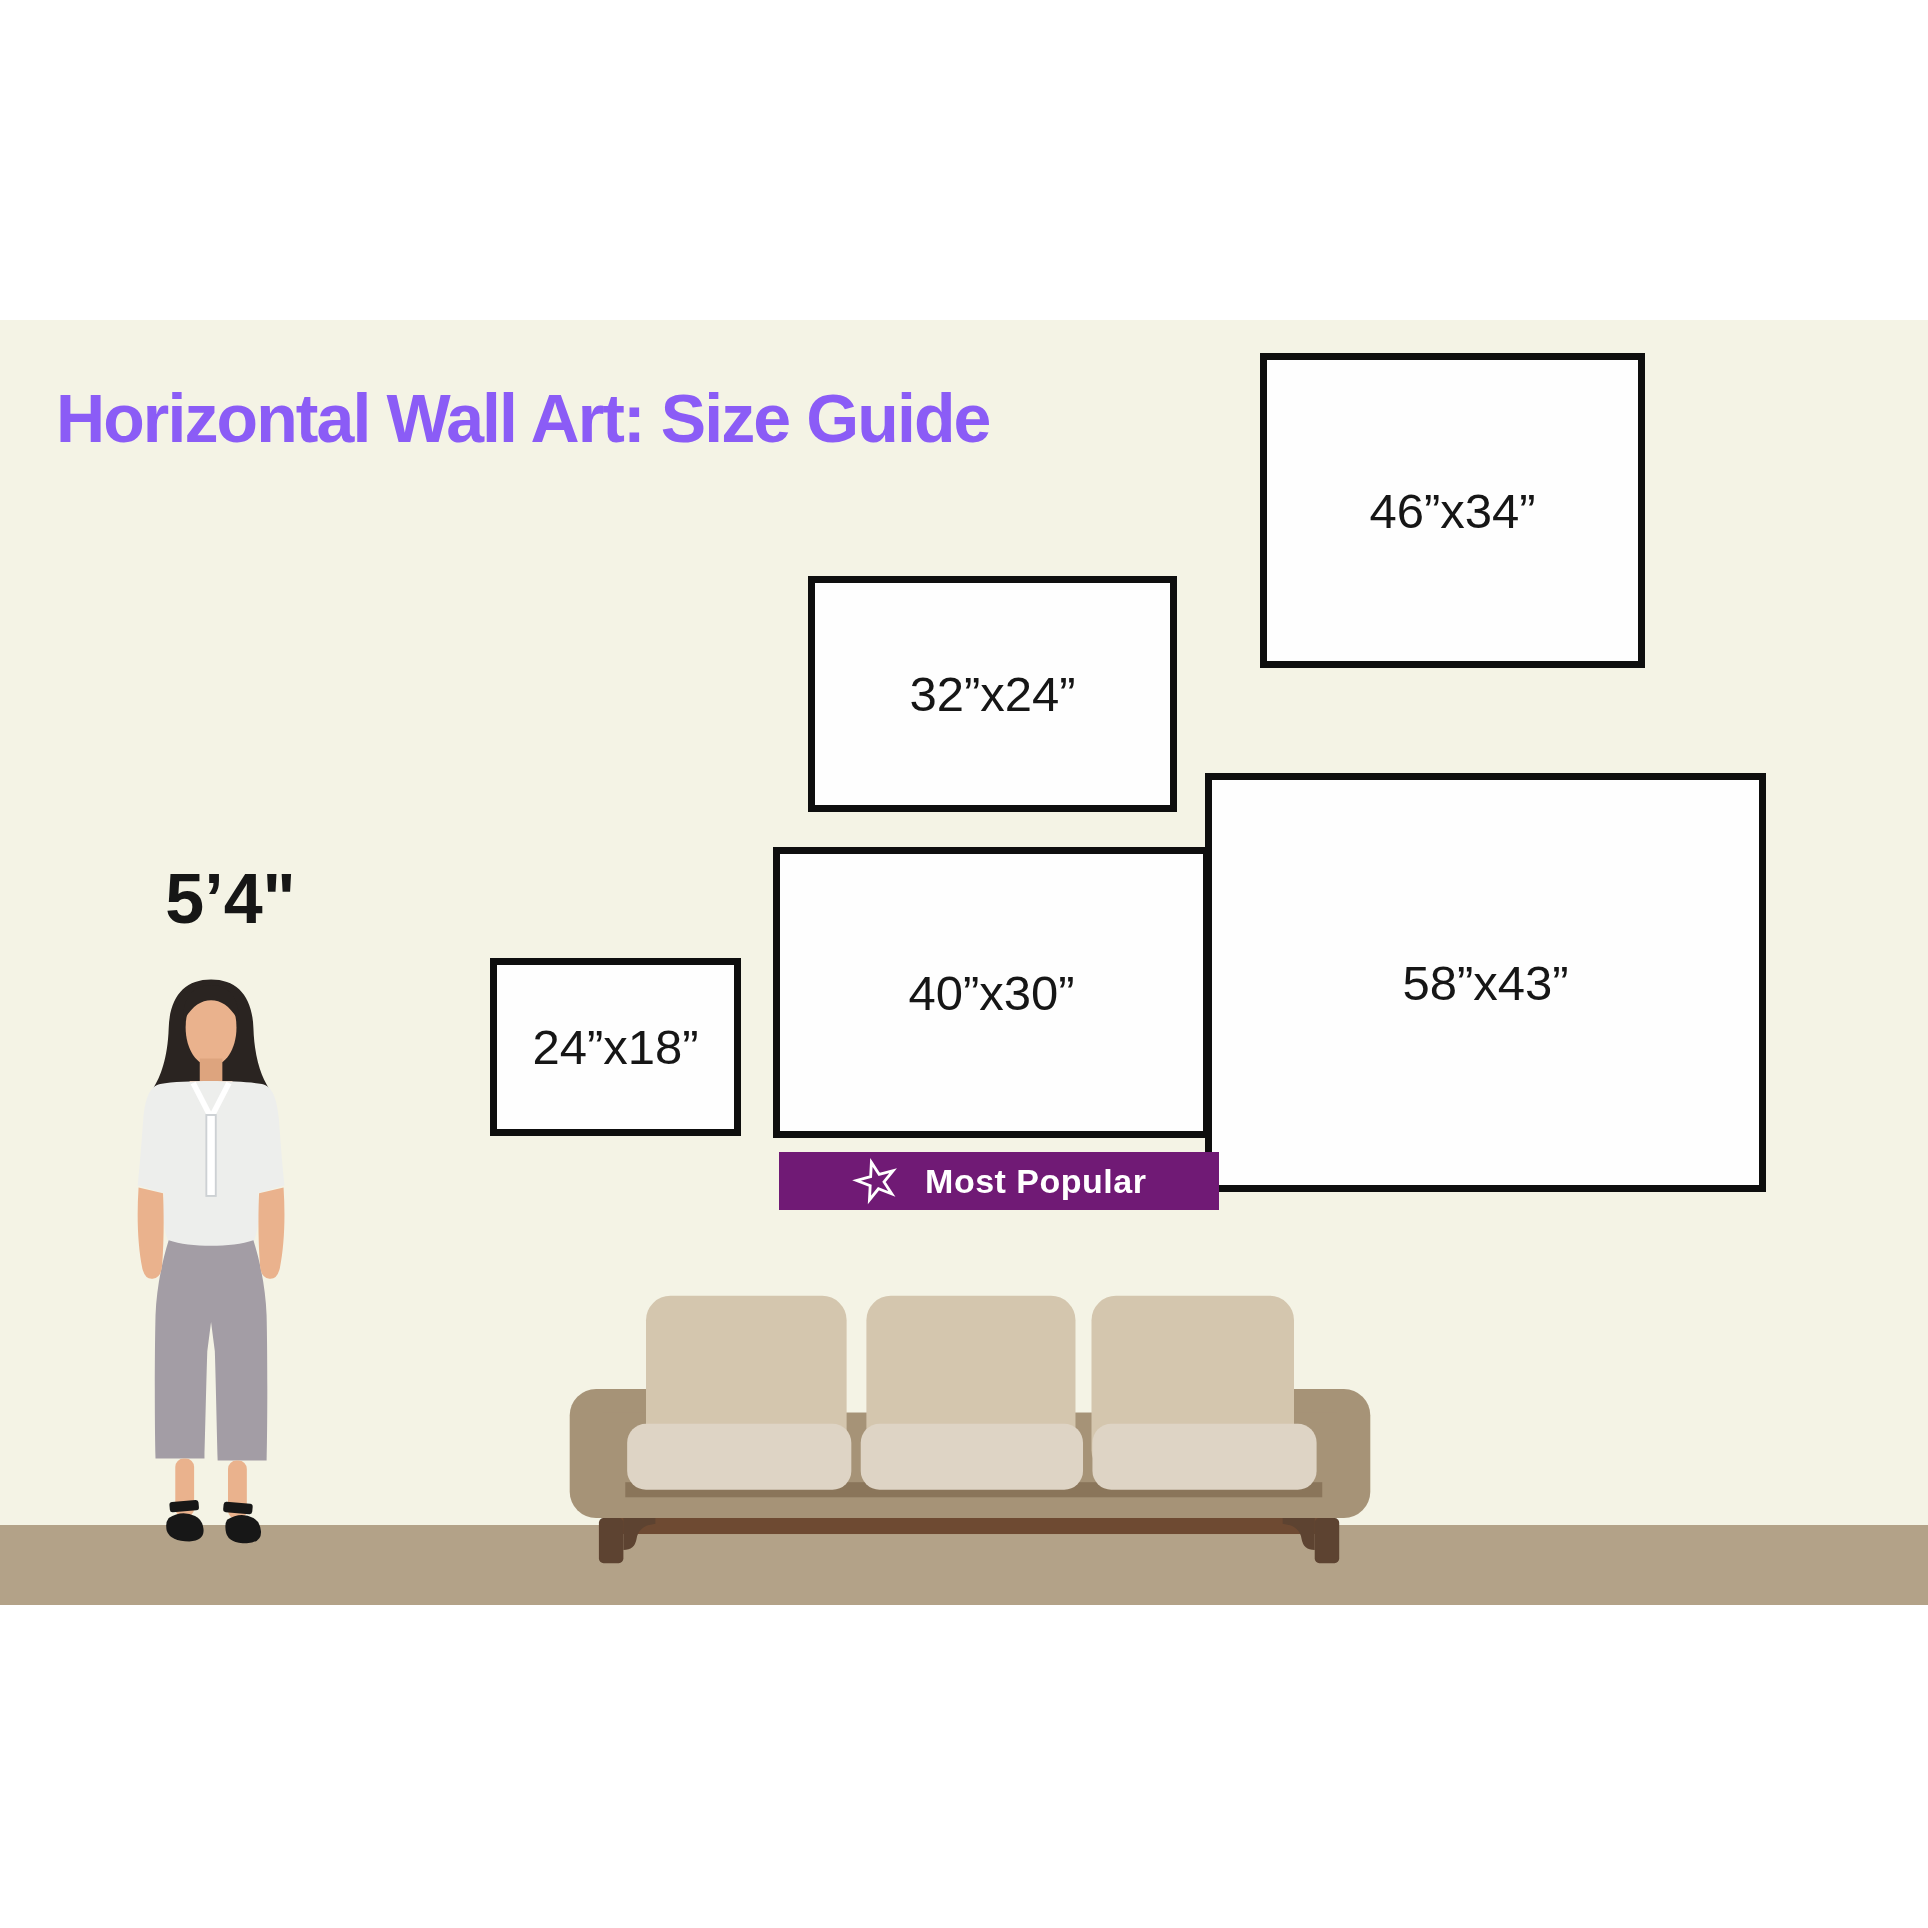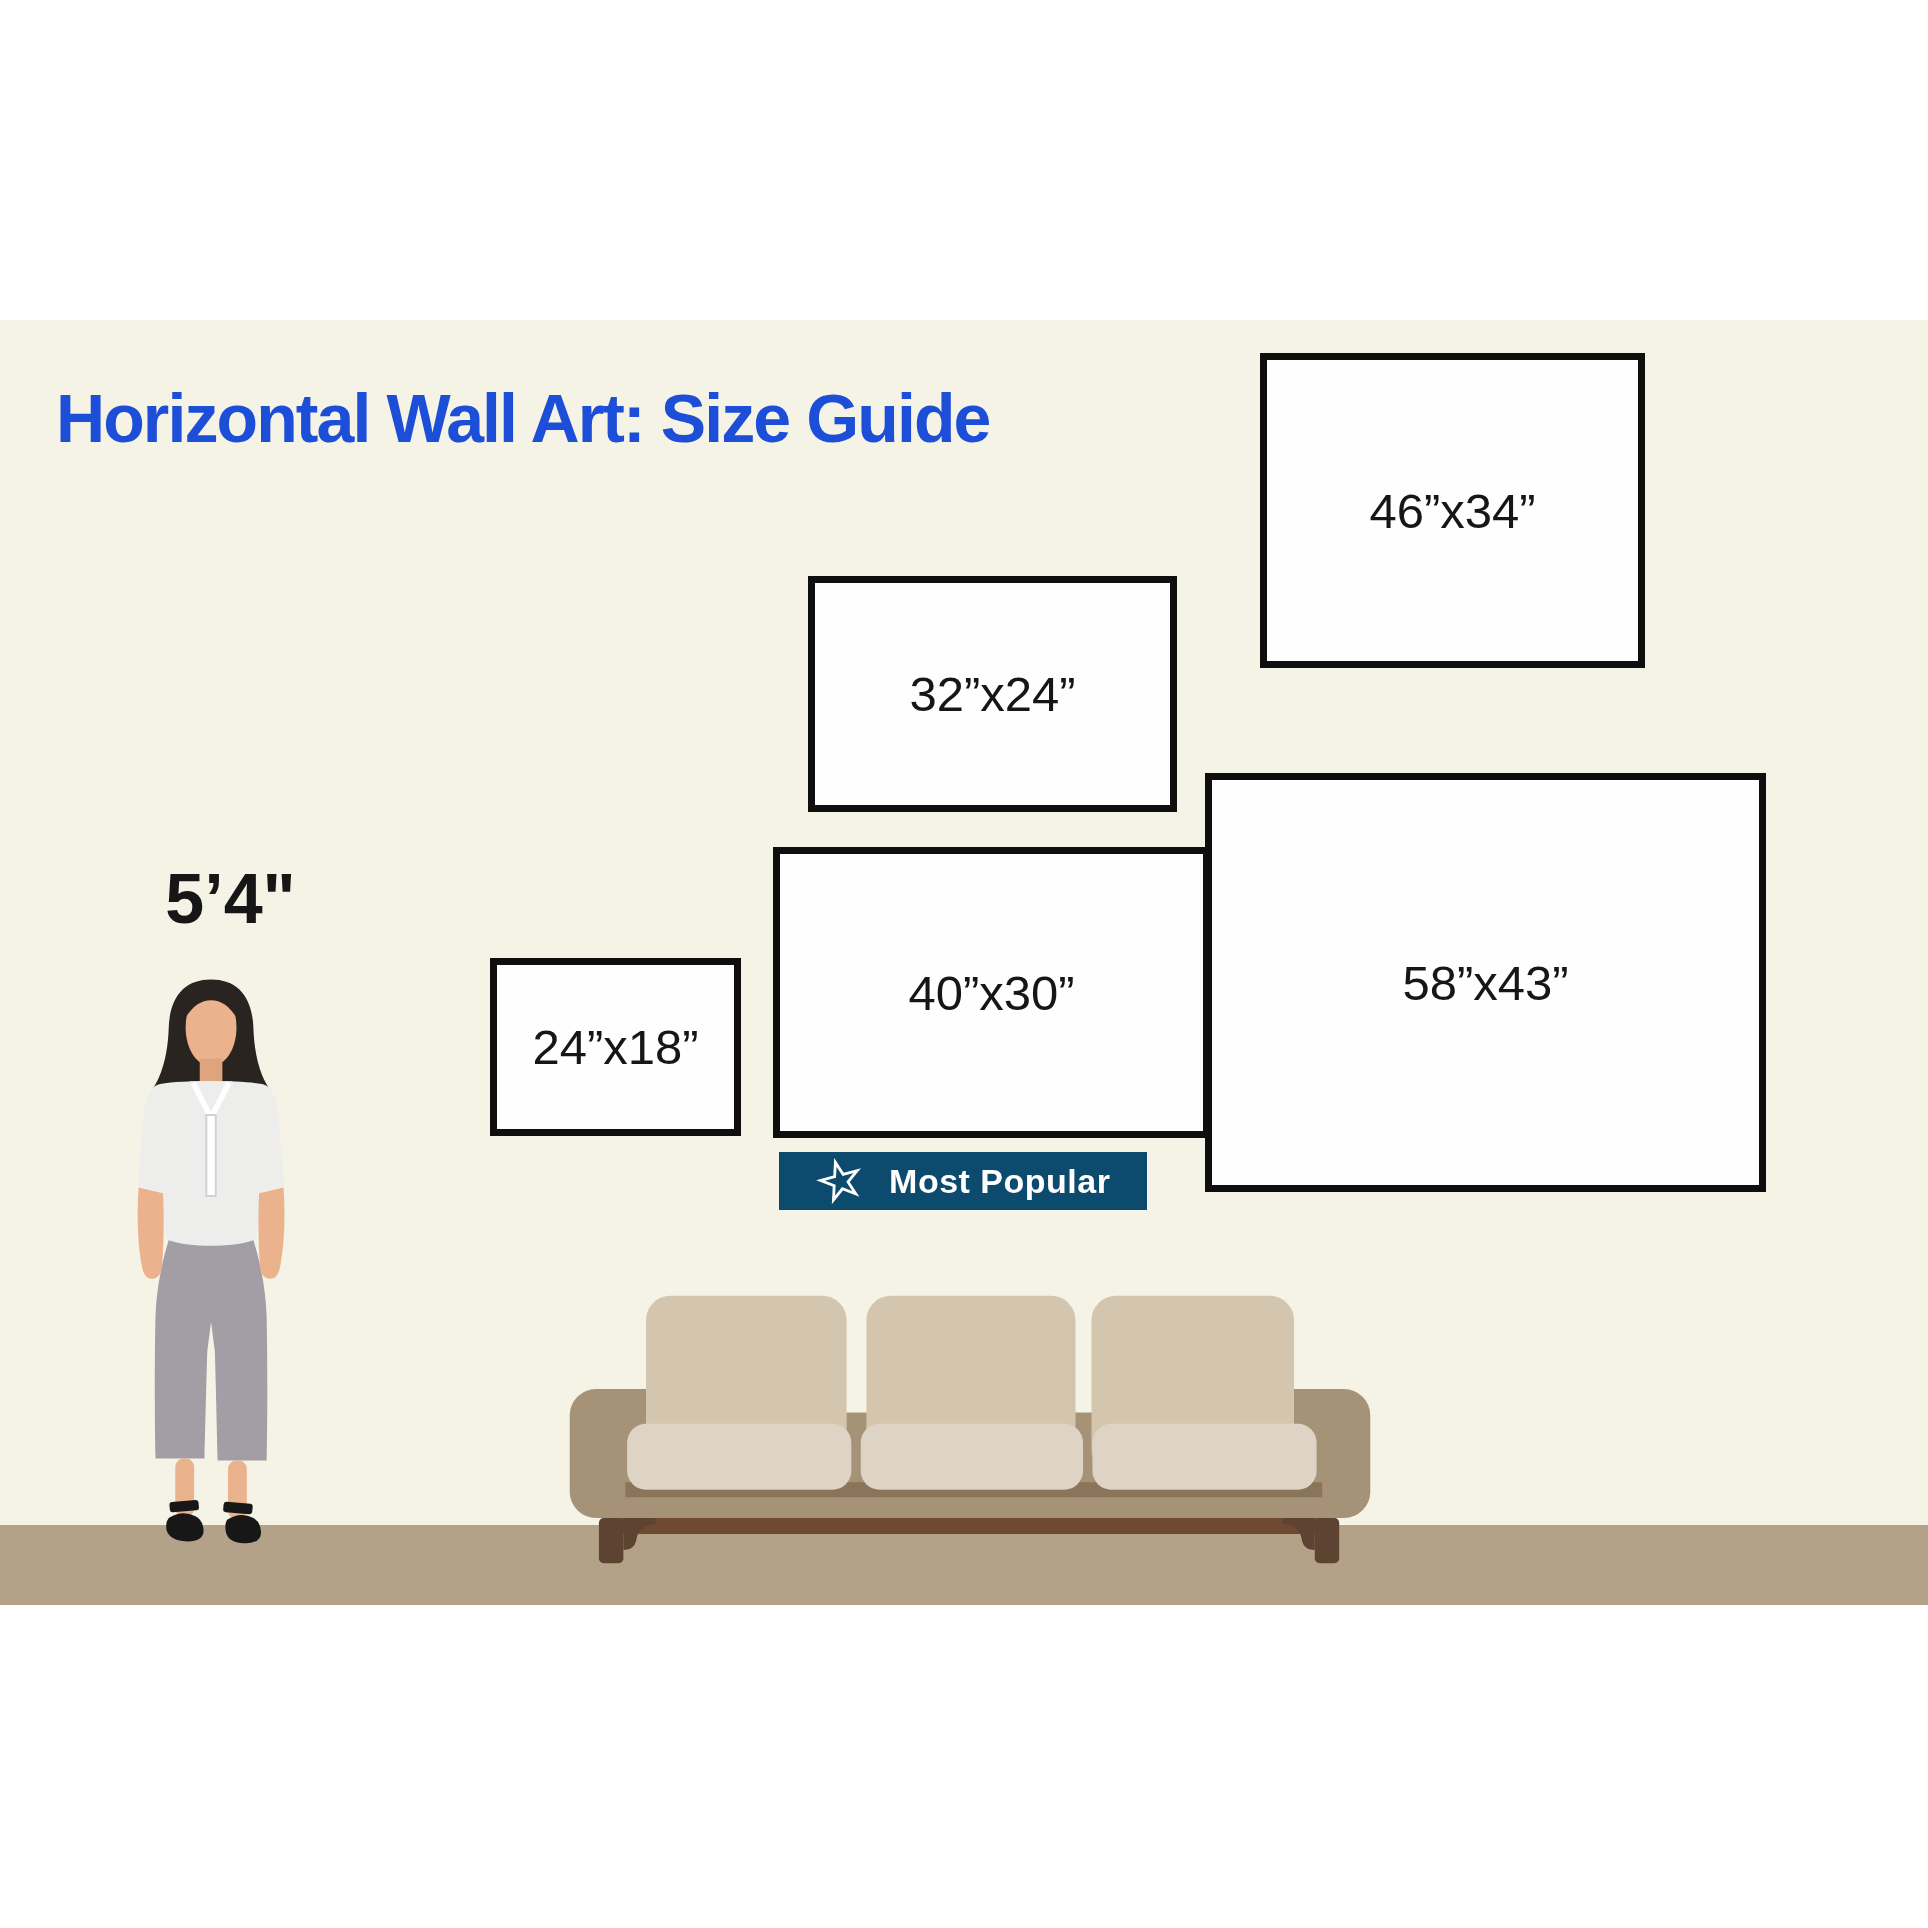--- a/index.html
+++ b/index.html
@@ -4,38 +4,38 @@
 <style>
   html,body{margin:0;padding:0;background:#ffffff;}
   .canvas{
     position:relative;width:1928px;height:1928px;overflow:hidden;
     background:#ffffff;font-family:"Liberation Sans",sans-serif;
   }
   .wall{position:absolute;left:0;top:320px;width:1928px;height:1205px;background:#f4f3e5;}
   .floor{position:absolute;left:0;top:1525px;width:1928px;height:80px;background:#b3a288;}
   .page-title{
     position:absolute;left:56px;top:379px;margin:0;
-    font-size:68px;font-weight:700;letter-spacing:-1.9px;color:#1d4ed8;white-space:nowrap;
+    font-size:68px;font-weight:700;letter-spacing:-1.9px;color:#8b5cf6;white-space:nowrap;
   }
   .height-label{
     position:absolute;left:141px;top:859px;width:179px;text-align:center;
     font-size:70px;font-weight:700;color:#161616;white-space:nowrap;
   }
   .frame{
     position:absolute;background:#fefefe;border:7.5px solid #0e0e0e;box-sizing:border-box;
     display:flex;align-items:center;justify-content:center;
   }
   .frame .size-label{font-size:49px;color:#161616;white-space:nowrap;}
   .frame-46x34{left:1260px;top:353px;width:385px;height:315px;}
   .frame-32x24{left:808px;top:576px;width:369px;height:236px;}
   .frame-58x43{left:1205px;top:725px;width:561px;height:419px;margin-top:48px;}
   .frame-40x30{left:773px;top:847px;width:437px;height:291px;}
   .frame-24x18{left:490px;top:958px;width:251px;height:178px;}
   .badge{
-    position:absolute;left:779px;top:1152px;width:368px;height:58px;background:#0c4a6e;
+    position:absolute;left:779px;top:1152px;width:440px;height:58px;background:#701a75;
     display:flex;align-items:center;justify-content:center;gap:24.5px;
   }
   .badge-label{font-size:34px;font-weight:700;color:#ffffff;letter-spacing:0.5px;white-space:nowrap;}
   .badge-star{flex:0 0 auto;}
   .person-svg,.sofa-svg{position:absolute;display:block;}
   .person-svg{left:113px;top:970px;}
   .sofa-svg{left:565px;top:1290px;}
 </style>
 </head>
 <body>

